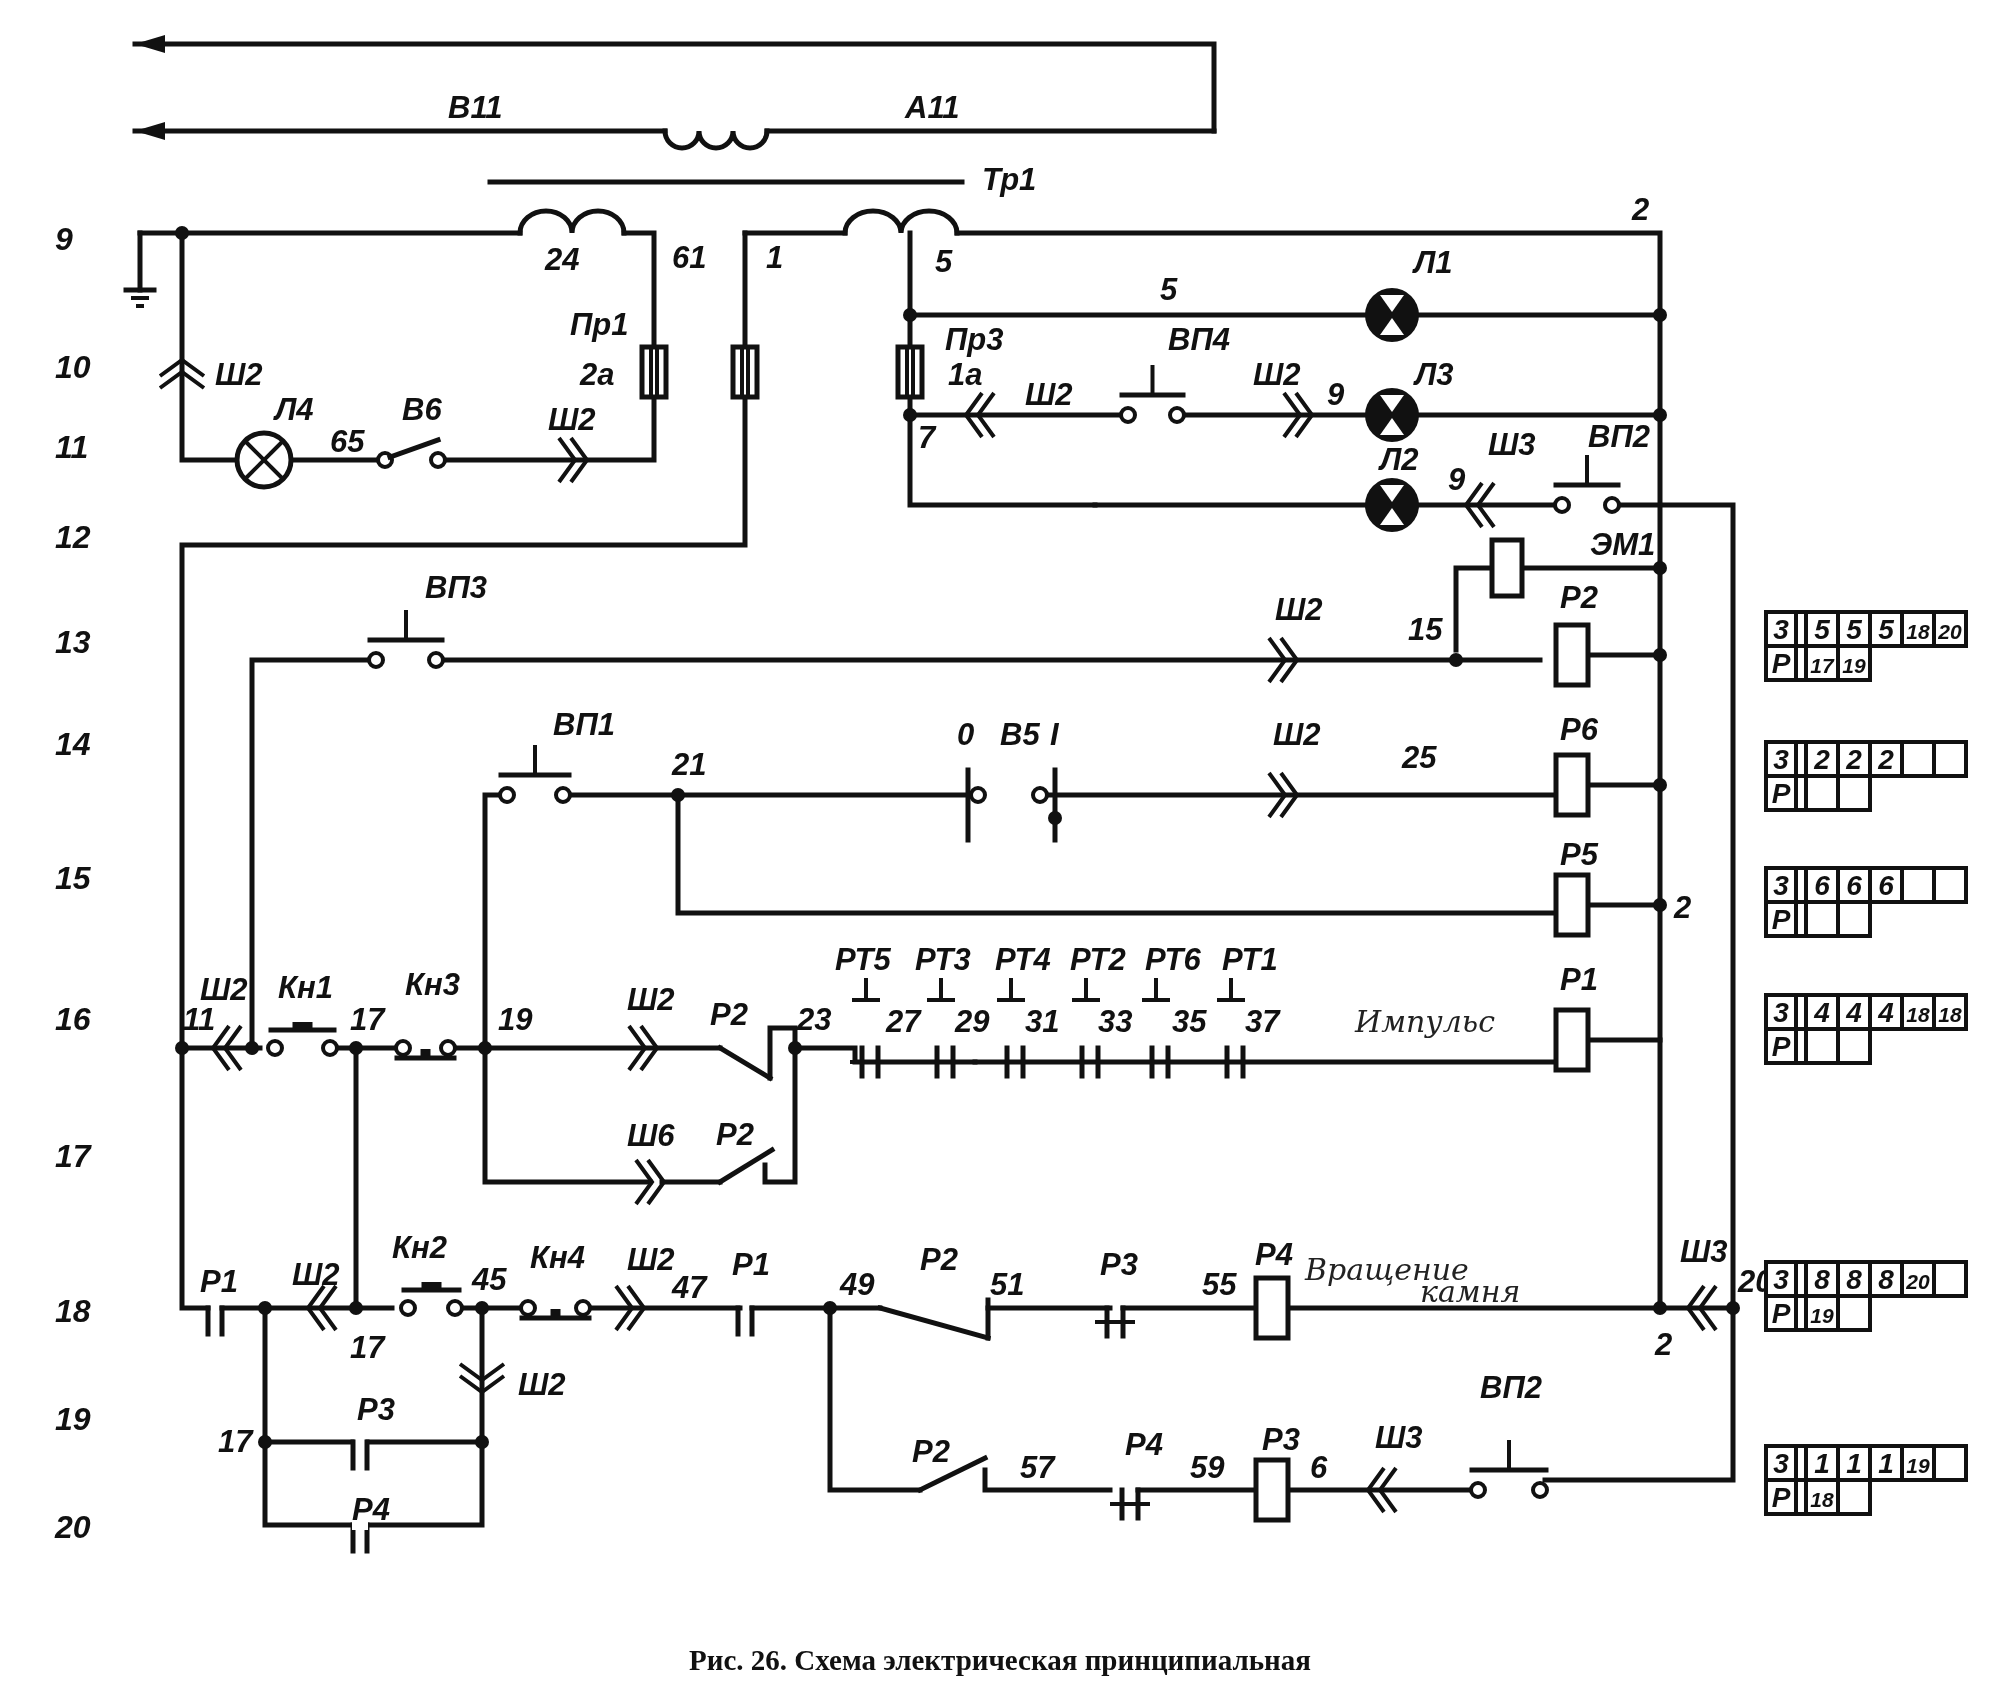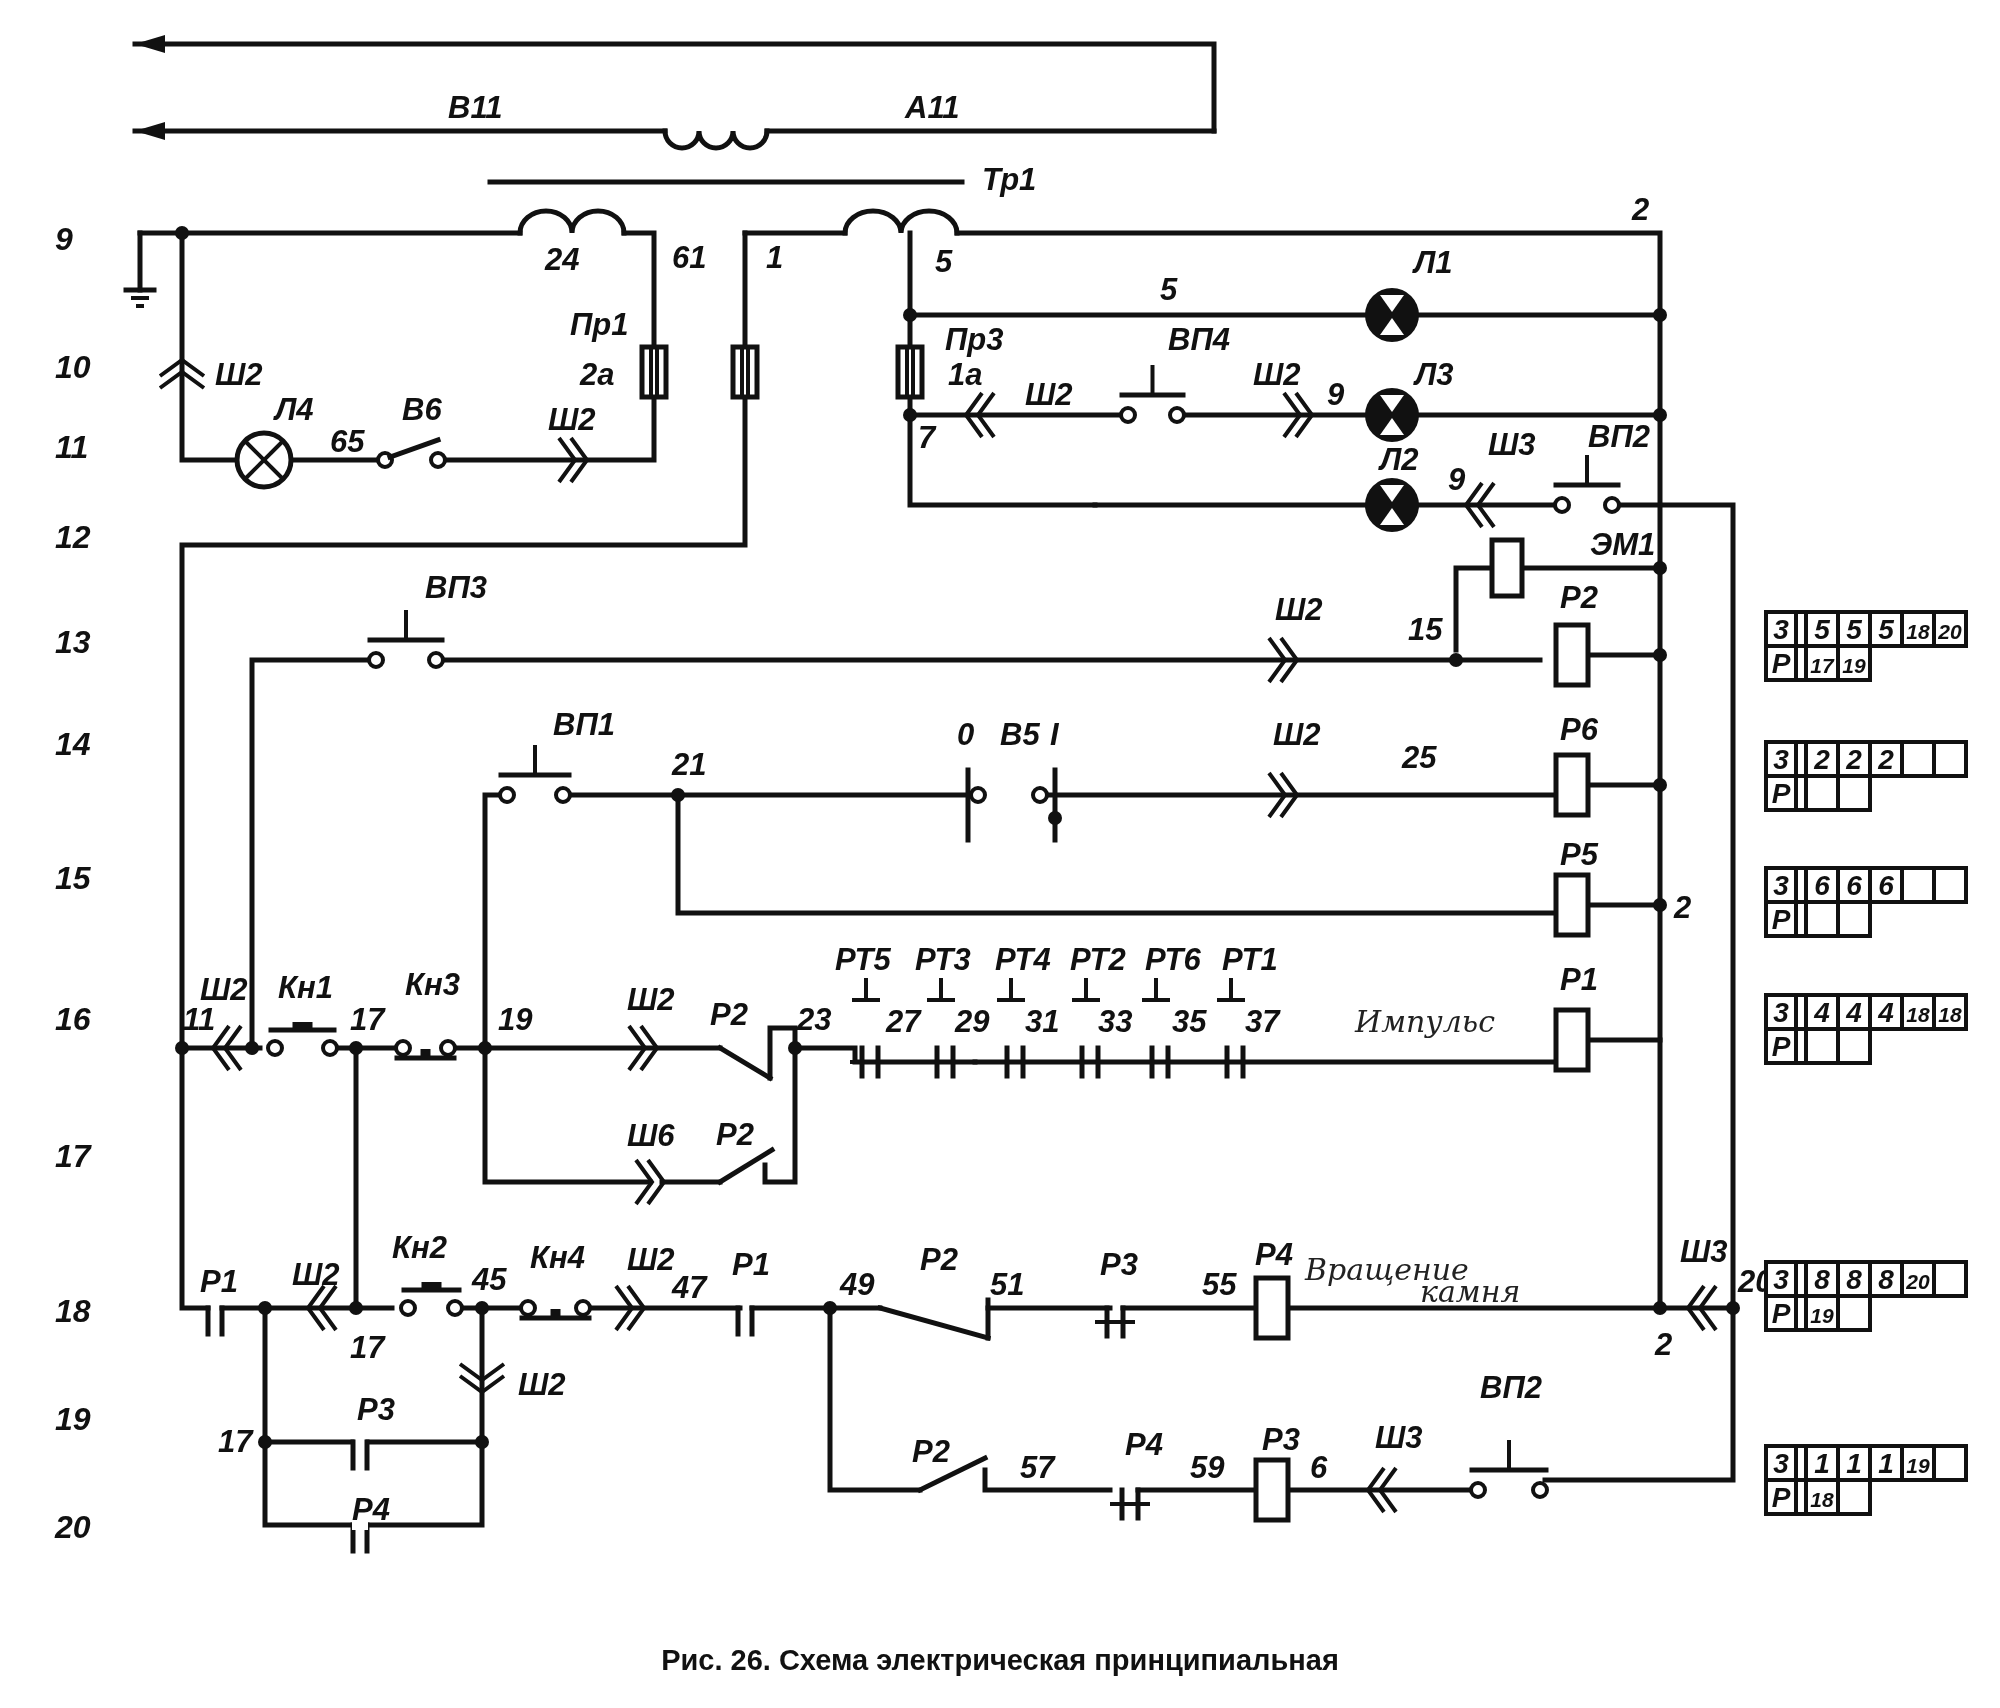--- a/index.html
+++ b/index.html
@@ -6,21 +6,21 @@
   body{width:2000px;height:1708px;position:relative;overflow:hidden;}
   #schematic{position:absolute;left:0;top:0;width:2000px;height:1708px;}
   .w{stroke:#111;stroke-width:5;fill:none;stroke-linecap:square;stroke-linejoin:miter;}
   .wt{stroke:#111;stroke-width:4;fill:none;}
   .lbl{font-family:"Liberation Sans",sans-serif;font-style:italic;font-weight:bold;font-size:31px;fill:#111;}
   .rown{font-family:"Liberation Sans",sans-serif;font-style:italic;font-weight:bold;font-size:32px;fill:#111;}
   .hand{font-family:"DejaVu Serif",serif;font-style:italic;font-size:30px;fill:#222;}
   .tbl{font-family:"Liberation Sans",sans-serif;font-style:italic;font-weight:bold;font-size:28px;fill:#111;}
   .tbl-sm{font-family:"Liberation Sans",sans-serif;font-style:italic;font-weight:bold;font-size:21px;fill:#111;}
   .caption{position:absolute;left:0;width:2000px;top:1644px;text-align:center;
-    font-family:Liberation Sans, sans-serif;font-weight:bold;font-size:29px;color:#111;}
+    font-family:Liberation Serif, serif;font-weight:bold;font-size:29px;color:#111;}
 </style>
 </head>
 <body>
 
 <svg id="schematic" viewBox="0 0 2000 1708" xmlns="http://www.w3.org/2000/svg">
   <g id="wires">
       <polyline points="135,44 1214,44 1214,131" class="w"></polyline>
       <polyline points="135,131 665,131" class="w"></polyline>
       <polyline points="767,131 1214,131" class="w"></polyline>
       <polyline points="140,233 520,233" class="w"></polyline>

